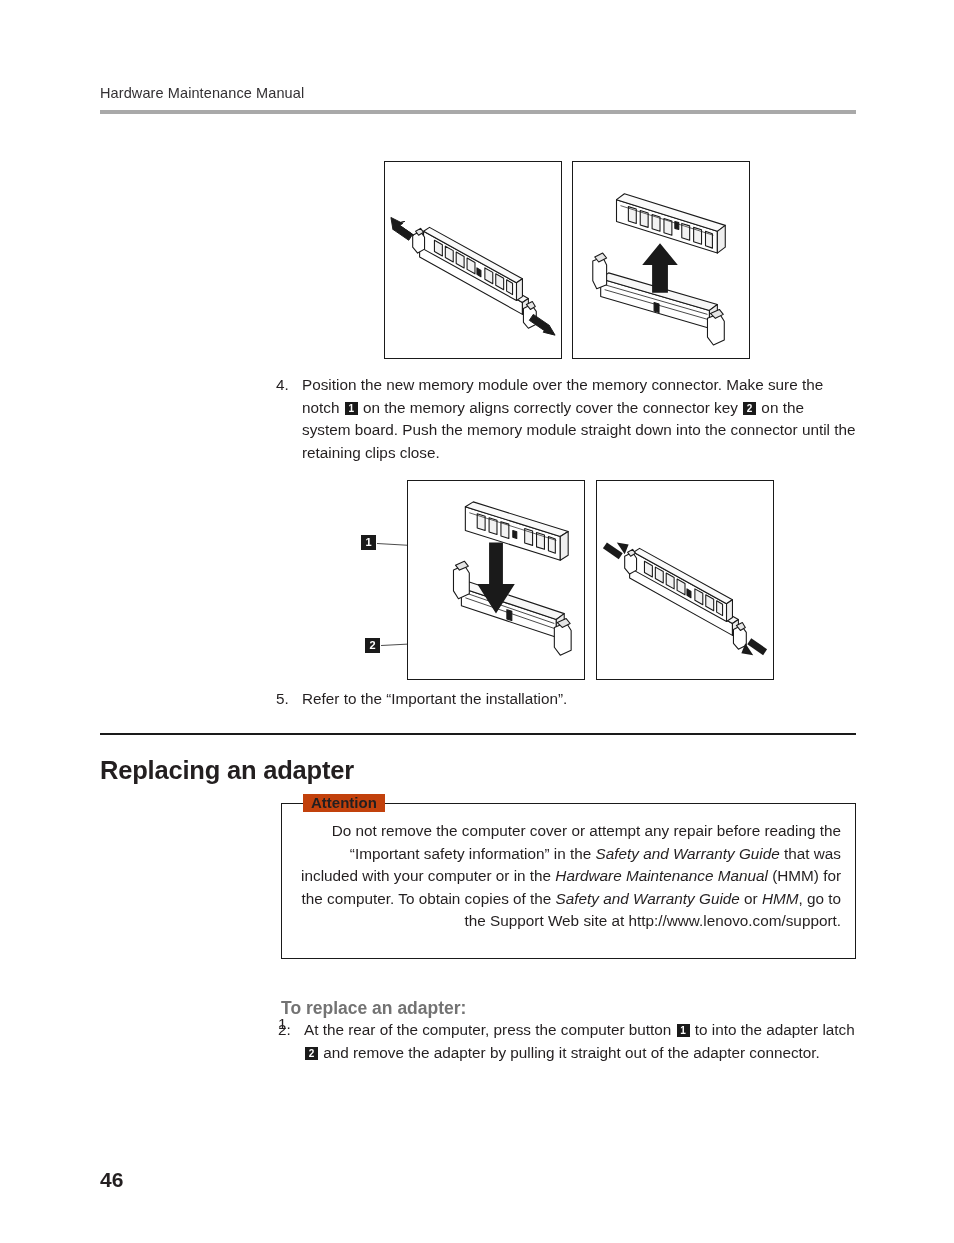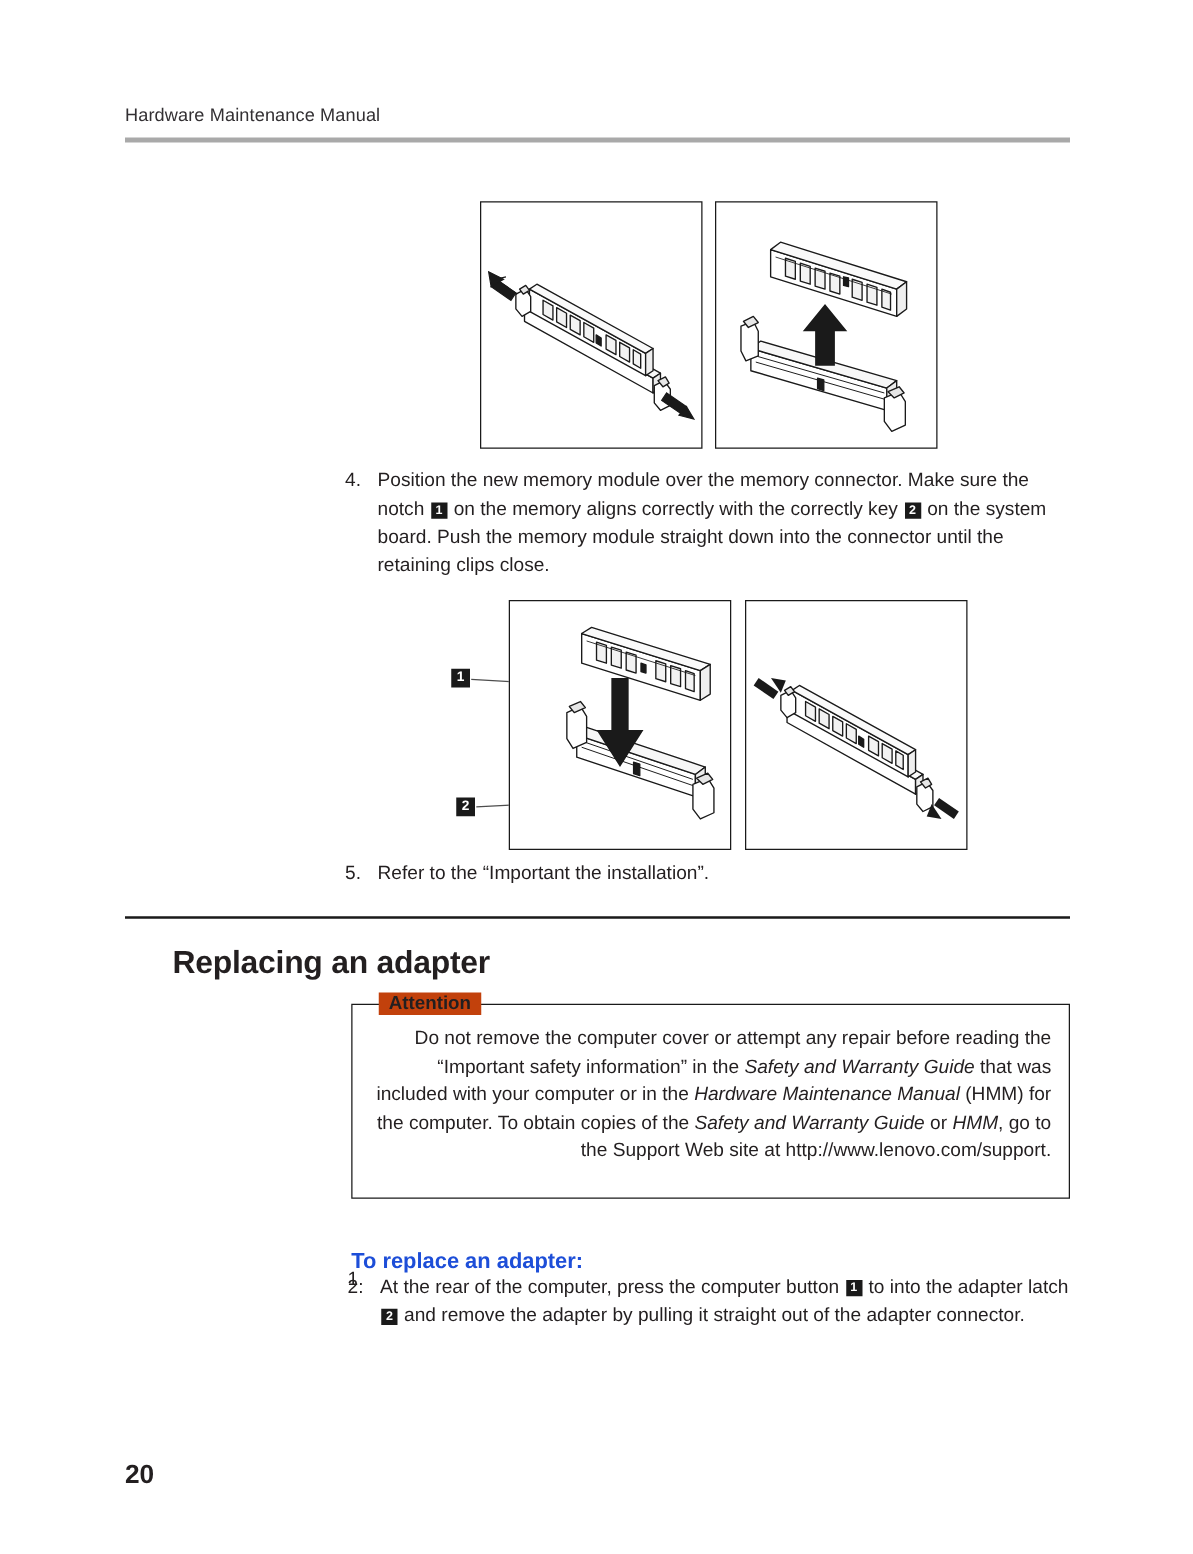--- a/index.html
+++ b/index.html
@@ -134,21 +134,20 @@
     background: #1a1a1a;
   }
   .section-title {
     position: absolute;
     left: 100px;
     top: 739px;
     font-size: 25.5px;
     font-weight: bold;
     letter-spacing: -0.2px;
     color: #231f20;
-    margin-left: 38px;
   }
 
   
   .attention-box {
     position: absolute;
     left: 281px;
     top: 803px;
     width: 575px;
     height: 156px;
     border: 1.4px solid #1a1a1a;
@@ -177,21 +176,21 @@
   }
   .attention-body i { font-style: italic; }
 
   
   .subheading {
     position: absolute;
     left: 281px;
     top: 983px;
     font-size: 17.5px;
     font-weight: bold;
-    color: #1d4ed8;
+    color: #737373;
   }
 
   
   .folio {
     position: absolute;
     left: 100px;
     top: 1168px;
     font-size: 21px;
     font-weight: bold;
     color: #231f20;
@@ -281,21 +280,21 @@
       </g>
 
       <g fill="#1a1a1a">
         <path d="M80 132 L80 104 L70 104 L88 82 L106 104 L96 104 L96 132 Z"></path>
       </g>
     </svg>
   </div>
 
   <div class="steplist steps-4">
     <p class="step">
-      <span class="num">4.</span><span>Position the new memory module over the memory connector. Make sure the notch </span><span class="marker">1</span><span> on the memory aligns correctly with the correctly key </span><span class="marker">2</span><span> on the system board. Push the memory module straight down into the connector until the retaining clips close.</span>
+      <span class="num">4.</span><span>Position the new memory module over the memory connector. Make sure the notch </span><span class="marker">1</span><span> on the memory aligns correctly cover the connector key </span><span class="marker">2</span><span> on the system board. Push the memory module straight down into the connector until the retaining clips close.</span>
     </p>
   </div>
 
   <div class="callout callout-1">1</div>
   <div class="leader leader-1"></div>
   <div class="callout callout-2">2</div>
   <div class="leader leader-2"></div>
 
   <div class="panel fig2-left">
     <svg viewBox="0 0 178 200" xmlns="http://www.w3.org/2000/svg">
@@ -390,15 +389,15 @@
 
   <div class="steplist steps-bottom">
     <p class="step">
       <span class="num">1.</span>
     </p>
     <p class="step">
       <span class="num">2.</span><span>At the rear of the computer, press the computer button </span><span class="marker">1</span><span> to into the adapter latch </span><span class="marker">2</span><span> and remove the adapter by pulling it straight out of the adapter connector.</span>
     </p>
   </div>
 
-  <div class="folio">20</div>
+  <div class="folio">46</div>
 
 </div>
 
 </body></html>

